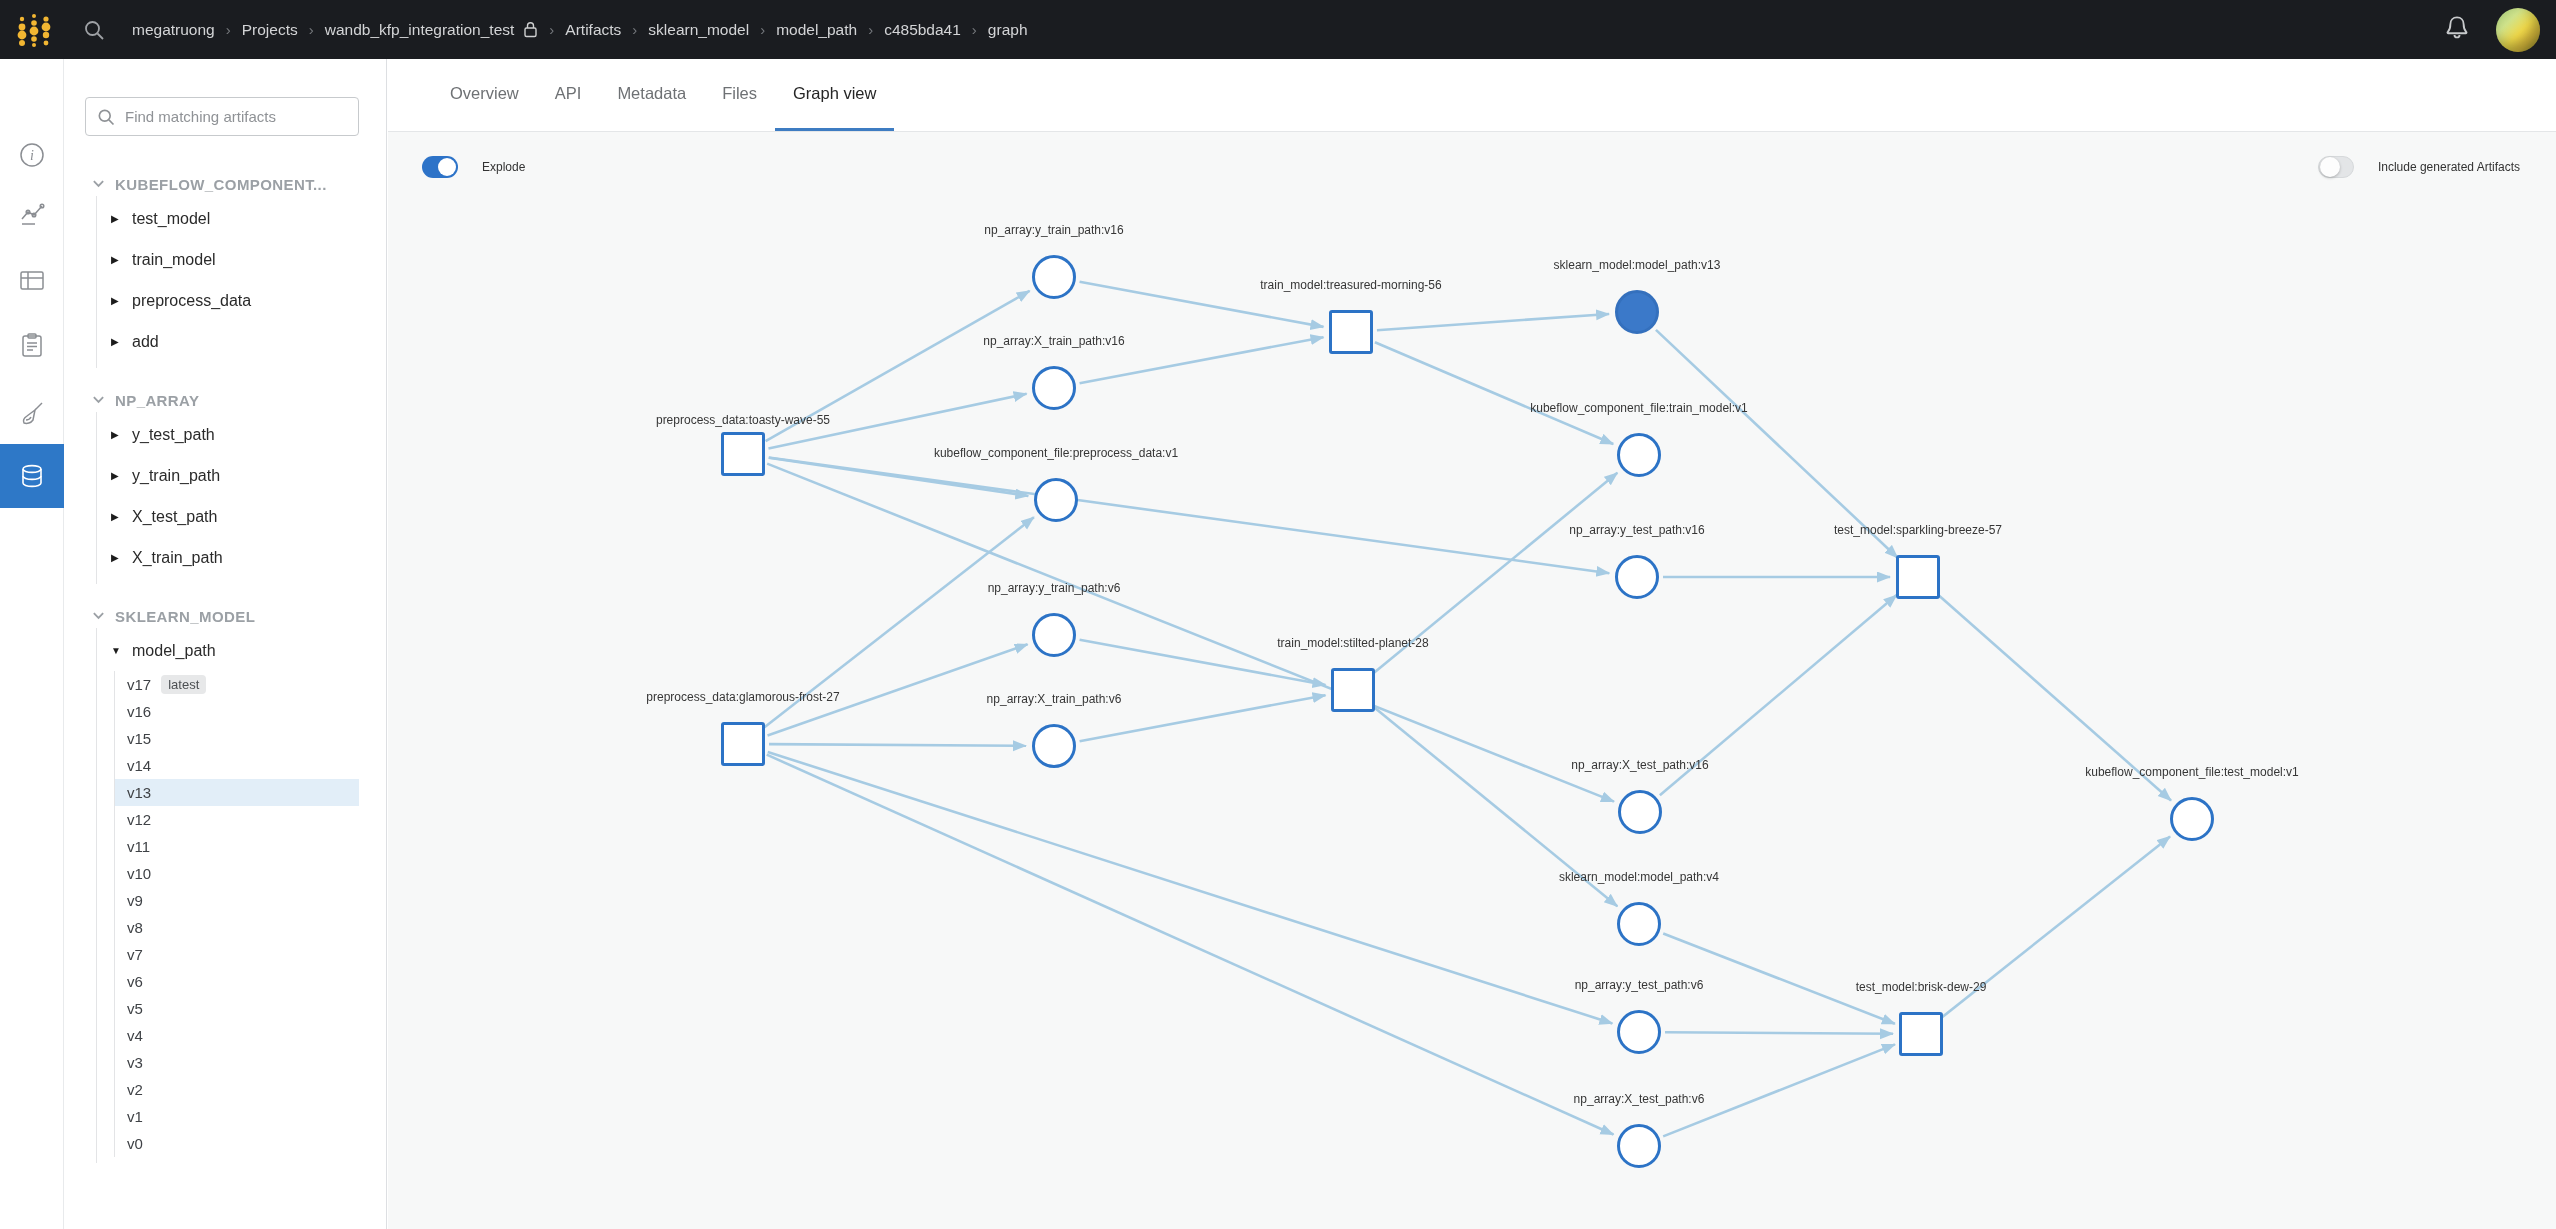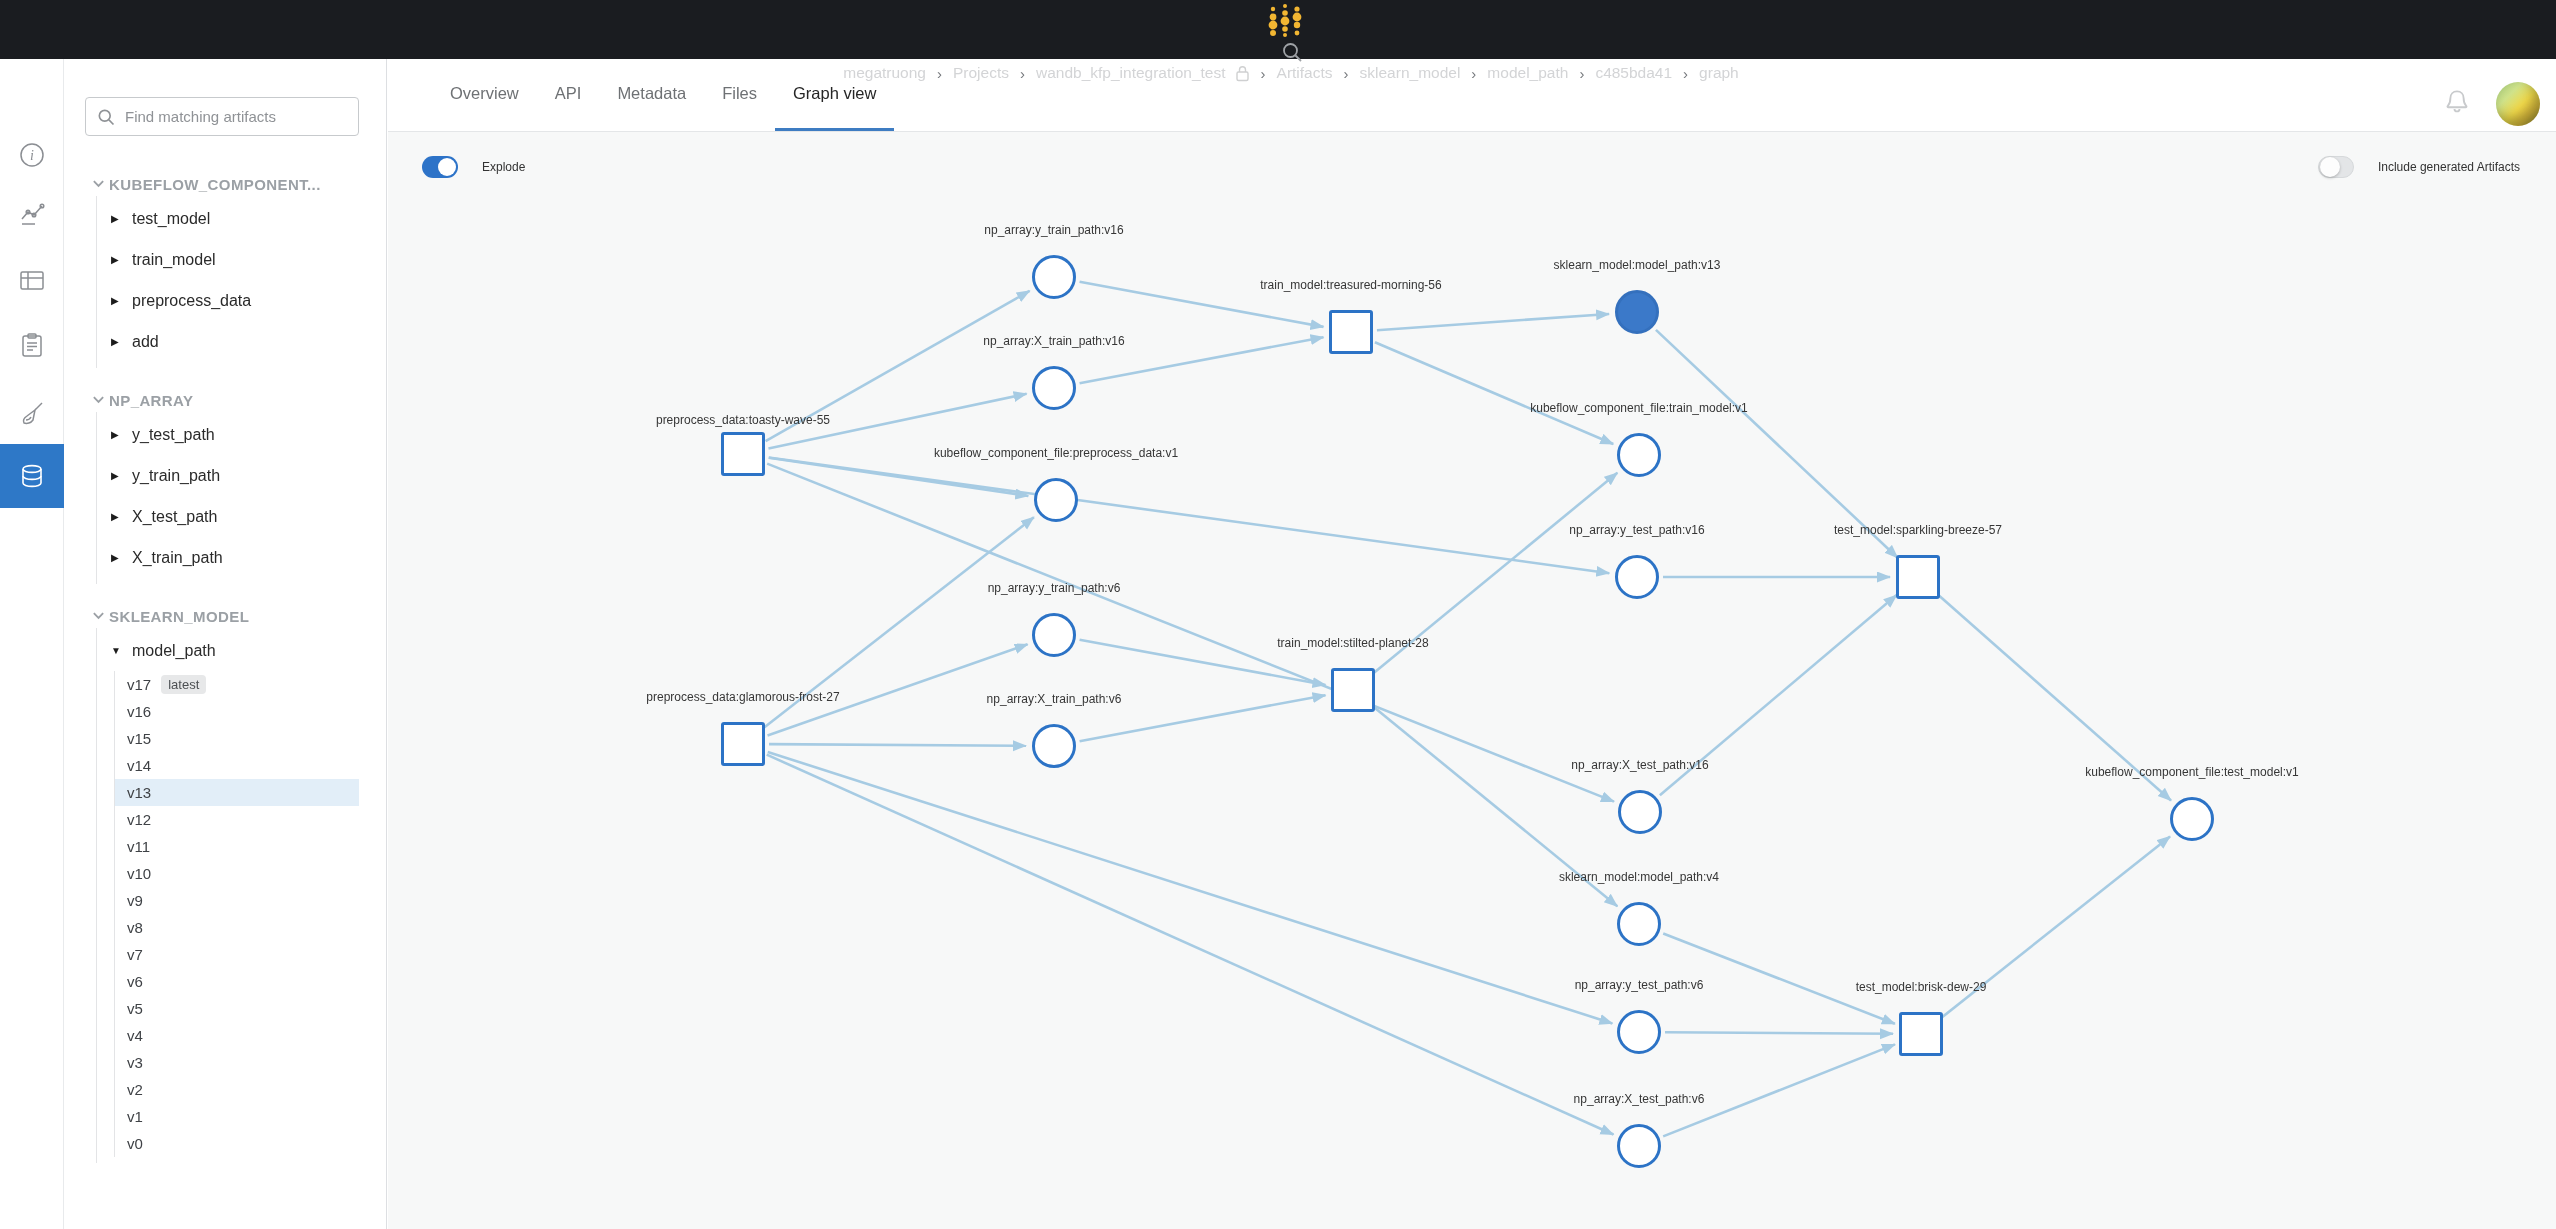--- a/index.html
+++ b/index.html
@@ -2,21 +2,21 @@
 <html><head>
 <meta charset="utf-8">
 <style>
   * { margin:0; padding:0; box-sizing:border-box; }
   html,body { width:2556px; height:1229px; overflow:hidden; background:#fff;
     font-family:"Liberation Sans","DejaVu Sans",sans-serif; }
   .app { position:relative; width:2556px; height:1229px; }
 
   
   .topbar { position:absolute; top:0; left:0; width:2556px; height:59px;
-    background:#1a1c20; display:flex; align-items:center; z-index:50;flex-direction:column; }
+    background:#1a1c20; display:flex; align-items:center; z-index:50; }
   .logo { width:40px; height:40px; margin-left:14px; flex:0 0 auto; }
   .hdr-search { margin-left:28px; flex:0 0 auto; display:flex; align-items:center; }
   .breadcrumb { display:flex; align-items:center; margin-left:26px; gap:11px;
     font-size:15.5px; color:#d3d4d6; white-space:nowrap; }
   .crumb { color:#d3d4d6; cursor:pointer; }
   .crumb-sep { color:#75787c; font-size:15px; }
   .lock { display:flex; align-items:center; margin-left:-2px; }
   .topbar-right { margin-left:auto; display:flex; align-items:center; gap:24px; margin-right:16px; }
   .avatar { width:44px; height:44px; border-radius:50%;
     background:linear-gradient(135deg,#9dc377 0%,#cfe28a 30%,#f0d84a 55%,#e3b93b 75%,#8a7a28 100%);
@@ -31,21 +31,21 @@
 
   
   .sidebar { position:absolute; top:59px; left:64px; width:323px; height:1170px;
     background:#fff; border-right:1px solid #dddfe2; z-index:30; overflow:hidden; }
   .search-box { margin:38px 0 0 21px; width:274px; height:39px; border:1px solid #c7cacd;
     border-radius:4px; display:flex; align-items:center; padding:0 10px; gap:9px; background:#fff; }
   .search-box input { border:none; outline:none; flex:1; font-size:15px; color:#333;
     font-family:inherit; background:transparent; }
   .search-box input::placeholder { color:#8f9296; }
   .tree { margin-top:36px; padding-left:28px; }
-  .tree-section-header { display:flex; align-items:center; gap:4px; height:24px;
+  .tree-section-header { display:flex; align-items:center; gap:10px; height:24px;
     margin-top:20px; color:#9ba0a5; font-size:15px; font-weight:bold; letter-spacing:.4px;
     cursor:pointer; white-space:nowrap; }
   .tree-section-header:first-child { margin-top:0; }
   .tree-items { margin-left:4px; border-left:1px solid #e3e4e6; padding:2px 0 6px 0; }
   .tree-item { display:flex; align-items:center; height:41px; padding-left:14px;
     font-size:16px; color:#2a2a2a; cursor:pointer; white-space:nowrap; }
   .tri { font-size:10px; color:#1c1c1c; width:12px; flex:0 0 auto; }
   .tree-item .item-label { margin-left:9px; }
   .version-list { margin-left:17px; border-left:1px solid #e3e4e6; }
   .version-row { display:flex; align-items:center; height:27px; padding-left:12px;

